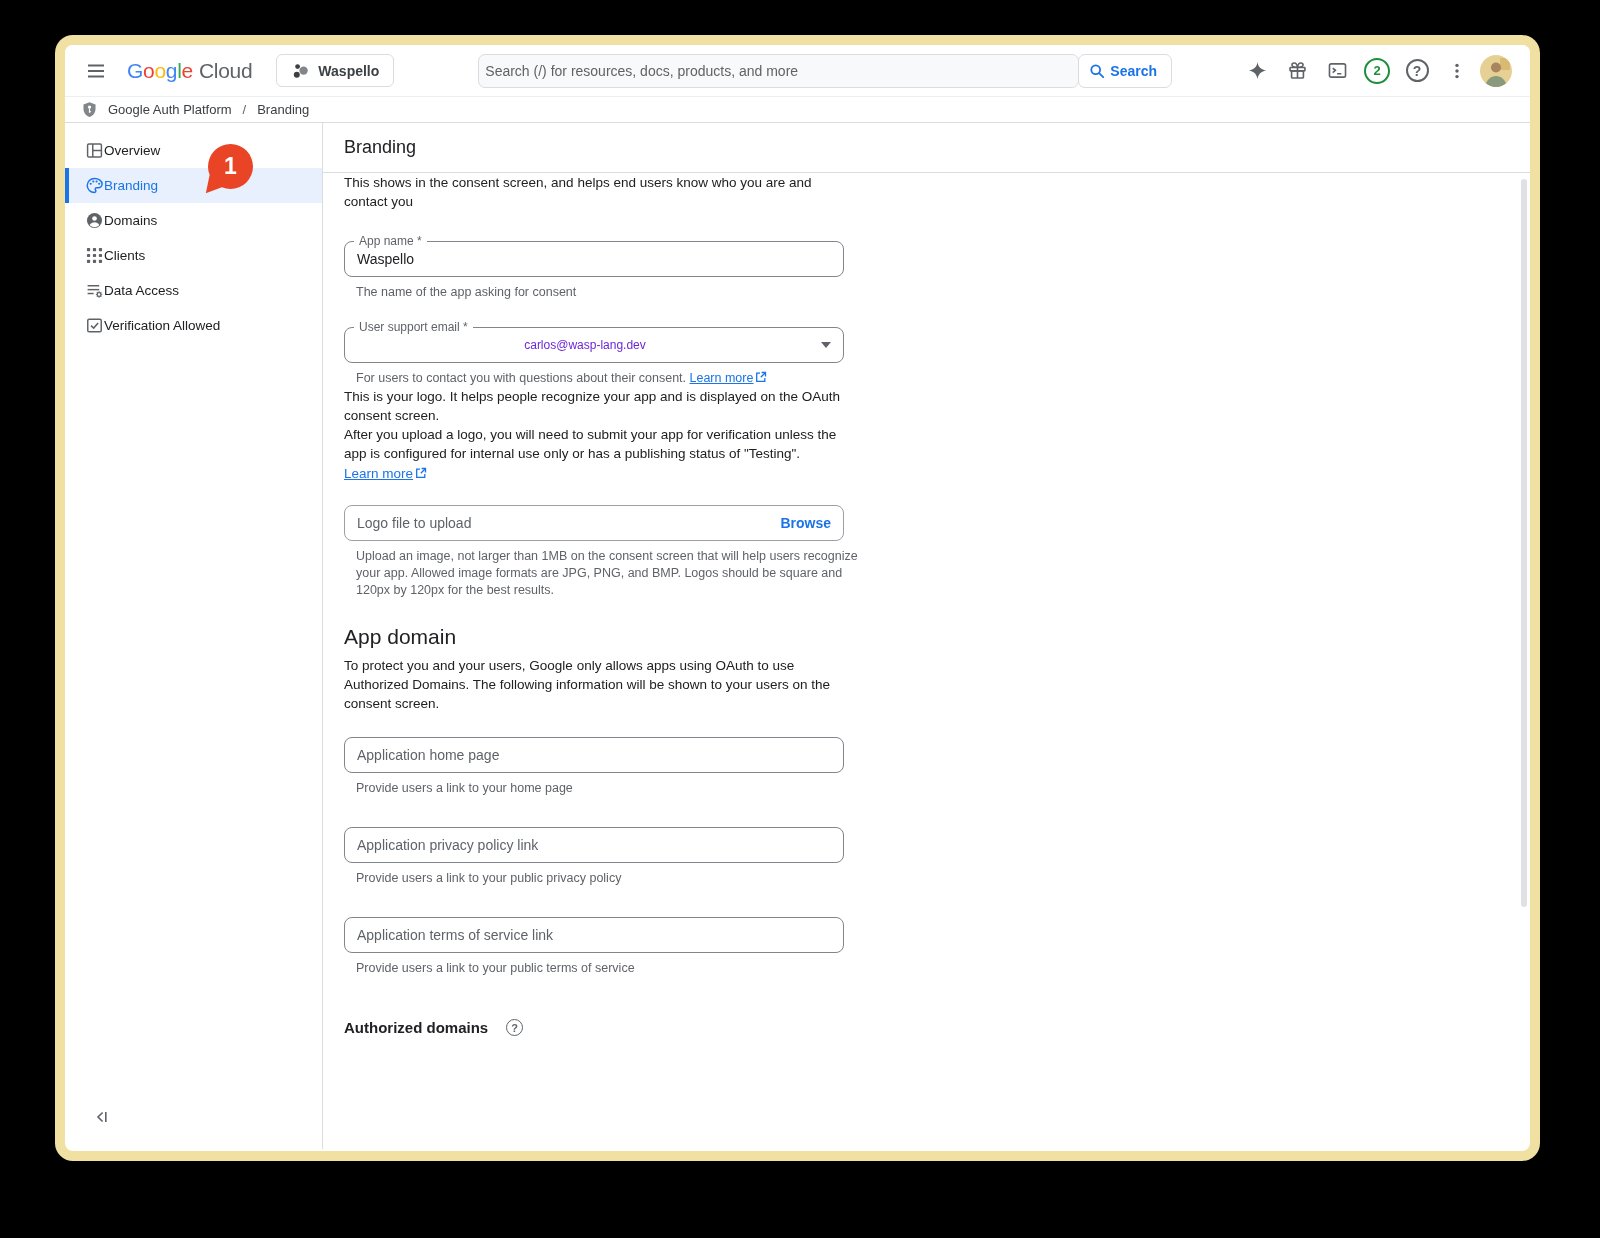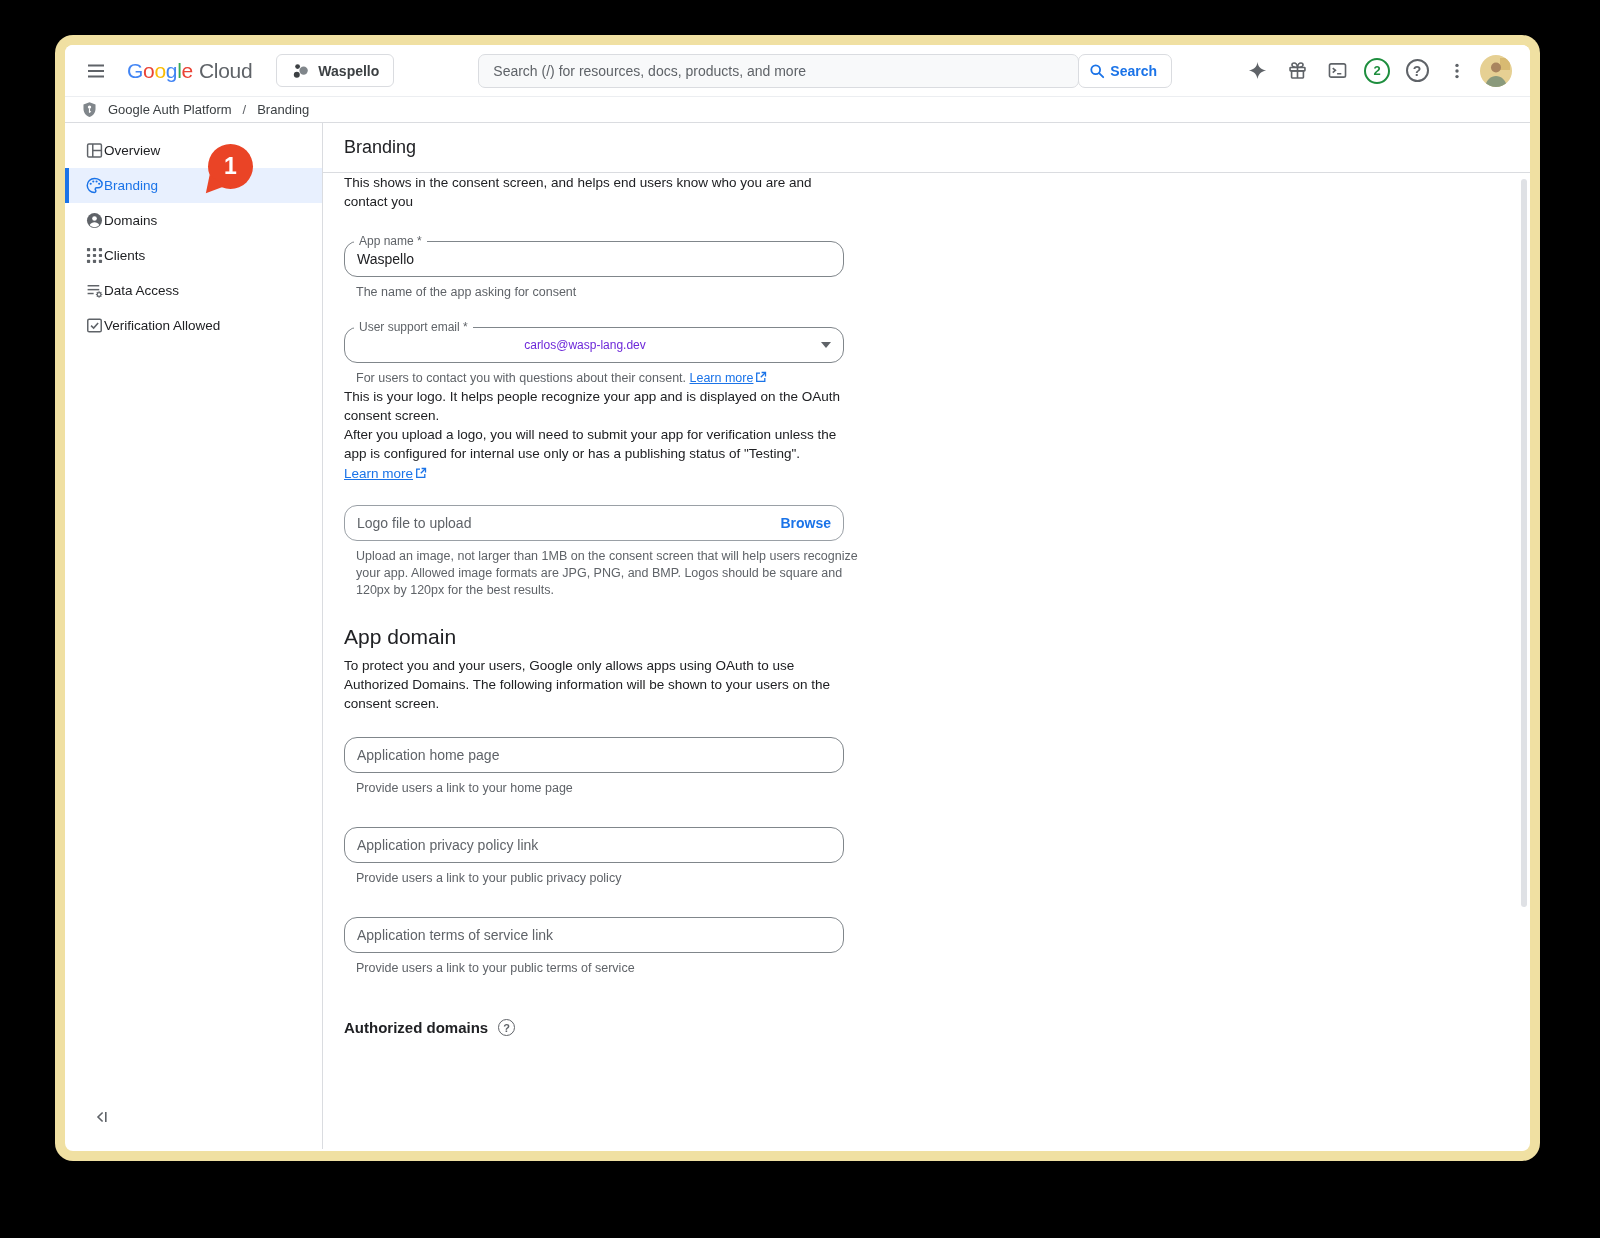--- a/index.html
+++ b/index.html
@@ -10,21 +10,21 @@
 
   
   .topbar{height:52px;display:flex;align-items:center;padding:0 18px 0 14px;border-bottom:1px solid #eceef1;background:#fff;}
   .iconbtn{display:flex;align-items:center;justify-content:center;width:34px;height:34px;border-radius:50%;cursor:pointer;flex:0 0 auto;}
   .logo{display:flex;align-items:baseline;margin-left:14px;font-size:21px;letter-spacing:-0.3px;}
   .logo .lg{font-weight:500;}
   .lg1{color:#4285F4}.lg2{color:#EA4335}.lg3{color:#FBBC05}.lg4{color:#4285F4}.lg5{color:#34A853}.lg6{color:#EA4335}
   .logo .cloud{color:#5f6368;margin-left:6px;font-weight:400;}
   .projectbtn{display:flex;align-items:center;gap:9px;margin-left:24px;height:33px;padding:0 14px;border:1px solid #dadce0;border-radius:6px;font-size:14px;font-weight:600;color:#3c4043;cursor:pointer;background:#fff;}
   .searchwrap{display:flex;align-items:center;margin-left:84px;}
-  .searchinput{width:601px;height:34px;border:1px solid #dadce0;border-radius:7px;background:#f8f9fa;padding:0 14px;font-size:14px;color:#3c4043;font-family:inherit;outline:none;}
+  .searchinput{width:601px;height:34px;border:1px solid #dadce0;border-radius:7px;background:#f8f9fa;padding:0 6px;font-size:14px;color:#3c4043;font-family:inherit;outline:none;}
   .searchinput::placeholder{color:#5f6368;opacity:1;}
   .searchbtn{display:flex;align-items:center;gap:5px;height:34px;padding:0 14px 0 10px;margin-left:-1px;border:1px solid #dadce0;border-radius:7px;background:#fff;color:#1a73e8;font-size:14px;font-weight:600;cursor:pointer;}
   .tbright{display:flex;align-items:center;gap:6px;margin-left:auto;}
   .numcircle{width:26px;height:26px;border:2px solid #1e8e3e;border-radius:50%;color:#1e8e3e;font-size:13px;font-weight:600;display:flex;align-items:center;justify-content:center;}
   .helpcirc{width:23px;height:23px;border:2px solid #5f6368;border-radius:50%;color:#5f6368;font-size:14px;font-weight:600;display:flex;align-items:center;justify-content:center;}
   .avatar{width:32px;height:32px;border-radius:50%;overflow:hidden;flex:0 0 auto;cursor:pointer;}
 
   
   .crumbbar{height:26px;display:flex;align-items:center;gap:10px;padding:0 16px;border-bottom:1px solid #dadce0;font-size:13px;color:#3c4043;}
   .crumbbar .sep{color:#5f6368;margin:0 1px;}
@@ -49,28 +49,28 @@
   .mainheader{height:50px;flex:0 0 auto;border-bottom:1px solid #dadce0;display:flex;align-items:center;padding:0 21px;font-size:18px;color:#202124;}
   .content{flex:1;overflow:hidden;padding:0 21px;}
   .vthumb{position:absolute;right:3px;top:56px;width:6px;height:728px;background:#dfe1e5;border-radius:3px;}
 
   h2.sechead{font-size:21px;font-weight:400;color:#202124;margin:24px 0 7px;}
   .para{width:512px;font-size:13.5px;line-height:19px;color:#202124;margin:0;}
   .helper{width:506px;font-size:12.5px;line-height:17px;color:#5f6368;margin:7px 0 0 12px;}
   .link{color:#1a73e8;text-decoration:underline;cursor:pointer;}
   .extic{vertical-align:-1px;margin-left:2px;}
 
-  .mfield{position:relative;width:500px;height:36px;border:1px solid #80868b;border-radius:13px;display:flex;align-items:center;padding:0 12px;background:#fff;}
+  .mfield{position:relative;width:500px;height:36px;border:1px solid #80868b;border-radius:8px;display:flex;align-items:center;padding:0 12px;background:#fff;}
   .mlabel{position:absolute;top:-8px;left:9px;background:#fff;padding:0 5px;font-size:12px;color:#5f6368;line-height:15px;}
   .minput{border:none;outline:none;background:transparent;font-size:14px;color:#202124;font-family:inherit;flex:1;padding:0;}
   .minput::placeholder{color:#5f6368;opacity:1;}
   .mvalue{font-size:12px;color:#6d28d9;flex:1;text-align:center;}
   .caret{width:0;height:0;border-left:5px solid transparent;border-right:5px solid transparent;border-top:6px solid #5f6368;margin-left:8px;}
   .browse{color:#1a73e8;font-size:14px;font-weight:600;cursor:pointer;margin-left:12px;}
-  .authhead{display:flex;align-items:center;gap:10px;margin-top:42px;font-size:15px;font-weight:700;color:#202124;}
+  .authhead{display:flex;align-items:center;gap:18px;margin-top:42px;font-size:15px;font-weight:700;color:#202124;}
   .qcirc{width:17px;height:17px;border:1.5px solid #5f6368;border-radius:50%;color:#5f6368;font-size:11px;font-weight:600;display:flex;align-items:center;justify-content:center;}
   .mt26{margin-top:26px;}.mt24{margin-top:24px;}.mt30{margin-top:30px;}
   .lm-line{margin-top:3px;font-size:13.5px;}
 </style>
 </head>
 <body>
 
 <div class="frame">
 <div class="window">
 

